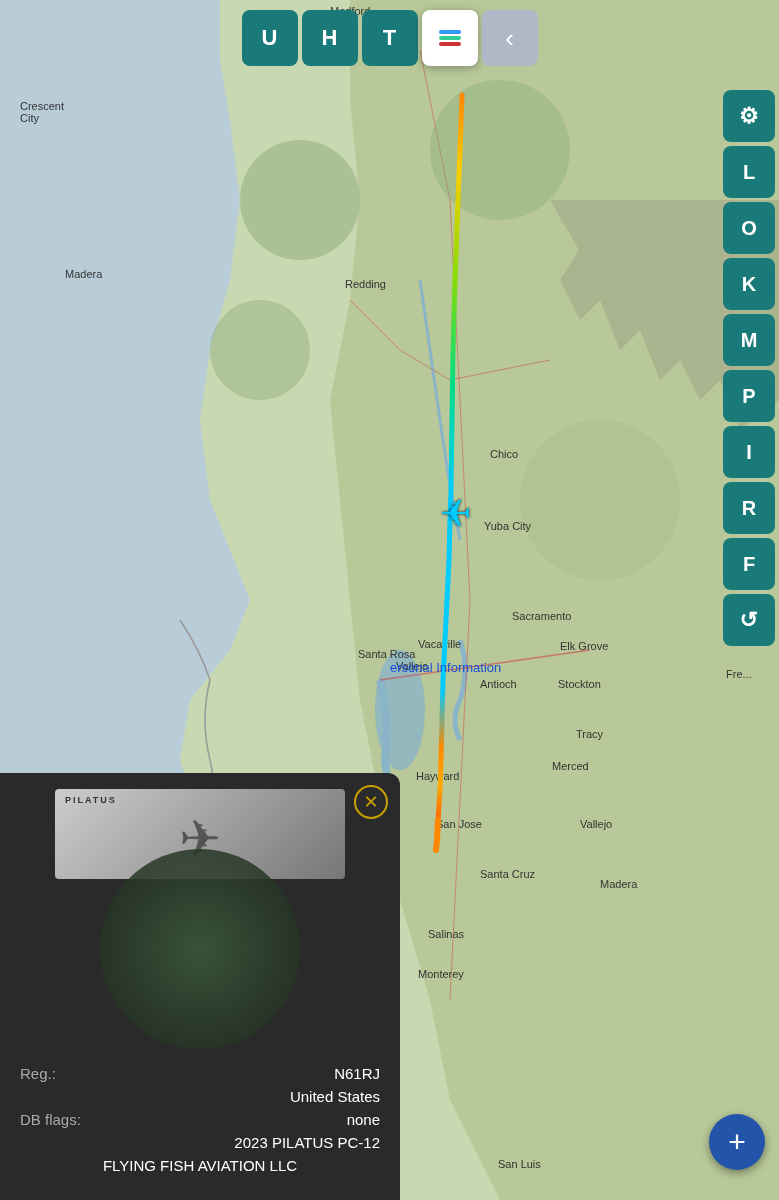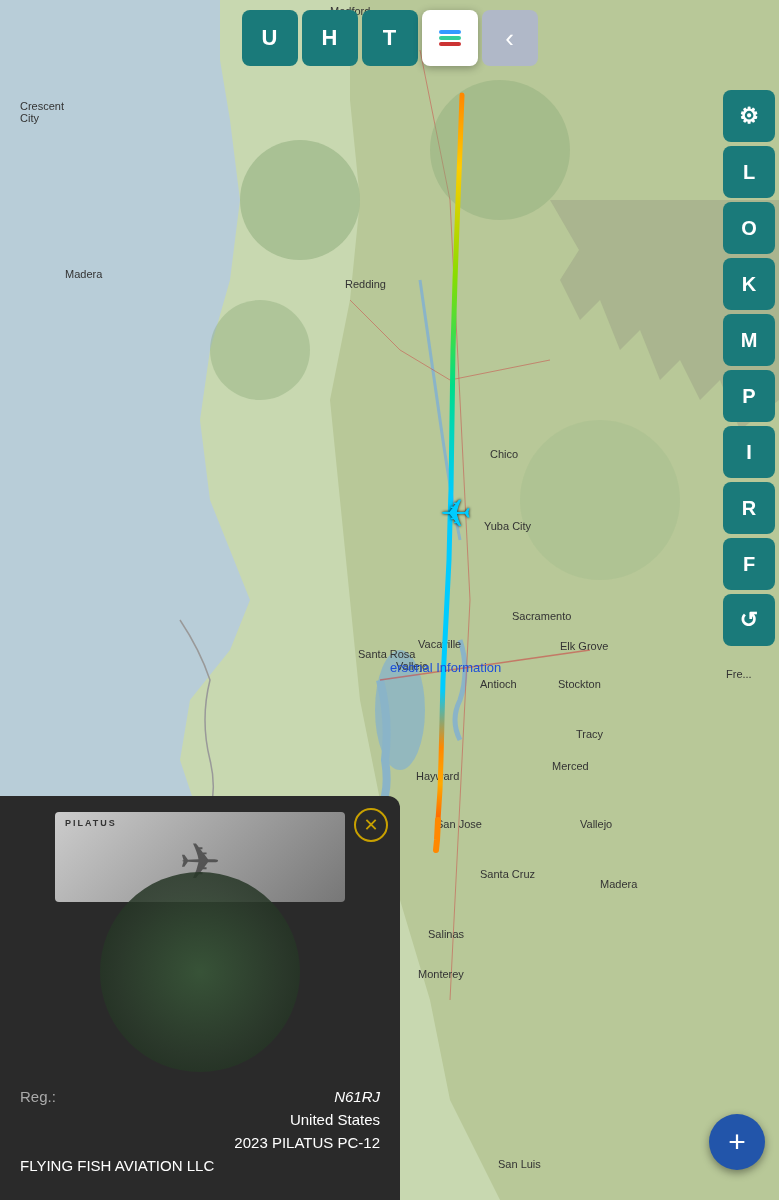--- a/index.html
+++ b/index.html
@@ -211,31 +211,31 @@
       align-items: flex-end;
     }
 
     .info-label {
       color: #aaa;
     }
 
     .info-value {
       color: white;
       text-align: right;
-      font-style: italic;
     }
 
     .info-full {
       text-align: right;
       font-size: 15px;
       color: white;
       margin-bottom: 6px;
     }
 
     .info-center {
+      text-align: center;
       font-size: 15px;
       color: white;
       margin-bottom: 6px;
     }
 
     
     .map-label {
       position: absolute;
       font-size: 11px;
       color: #333;
@@ -402,20 +402,24 @@
     </div>
 
     <div id="info-table">
       <div class="info-row">
         <span class="info-label">Reg.:</span>
         <span class="info-value">N61RJ</span>
       </div>
       <div class="info-full">
         <span>United States</span>
       </div>
+      <div class="info-row">
+        <span class="info-label">DB flags:</span>
+        <span class="info-value">none</span>
+      </div>
       <div class="info-full">
         <span>2023 PILATUS PC-12</span>
       </div>
       <div class="info-center">
         <span>FLYING FISH AVIATION LLC</span>
       </div>
     </div>
   </div>
 
 </div>

